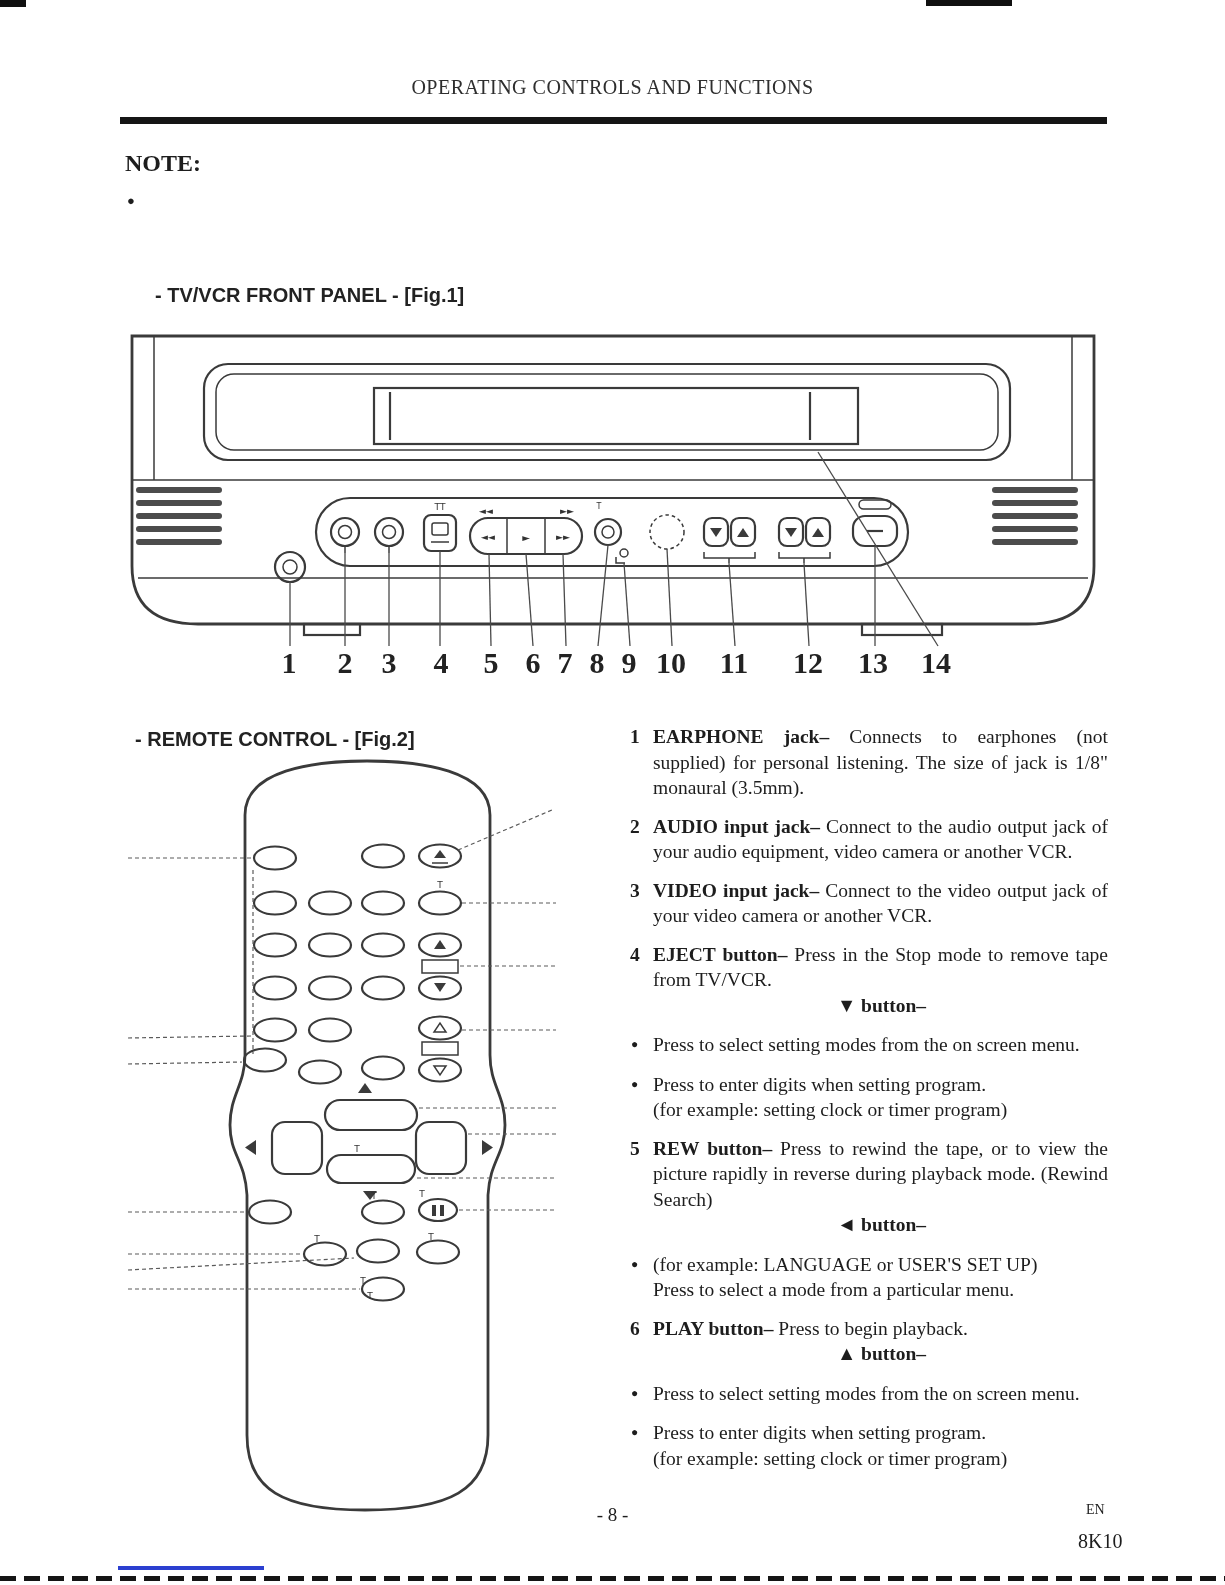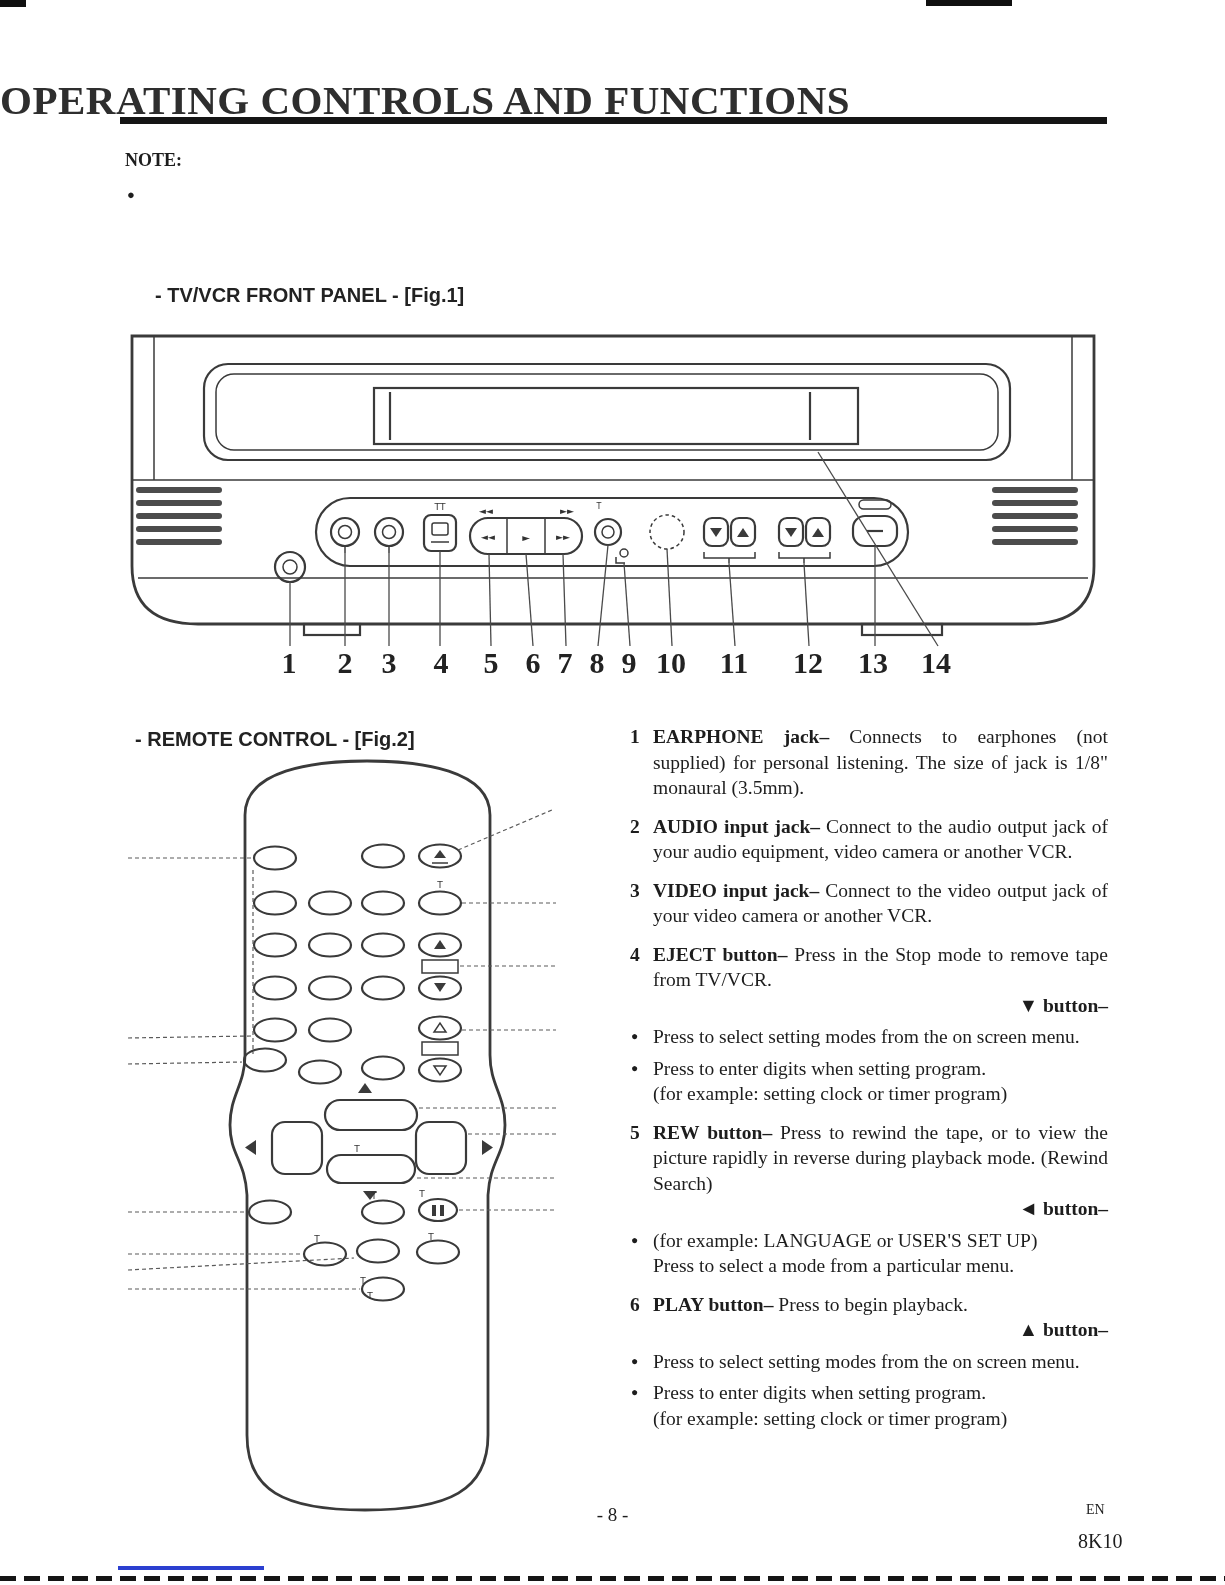--- a/index.html
+++ b/index.html
@@ -8,26 +8,26 @@
     width:1225px;height:1585px;position:relative;overflow:hidden;
     font-family:"Liberation Serif",serif;color:#1d1d1d;
   }
   
   .scan-tl{position:absolute;left:0;top:0;width:26px;height:7px;background:#101010}
   .scan-tr{position:absolute;left:926px;top:0;width:86px;height:6px;background:#101010}
   .scan-bottom{position:absolute;left:0;top:1576px;width:100%;height:5px;
     background:repeating-linear-gradient(90deg,#151515 0 16px,transparent 16px 24px)}
   .scan-blue{position:absolute;left:118px;top:1566px;width:146px;height:4px;background:#2b3fd0}
 
-  .title{position:absolute;top:76px;left:0;width:100%;
-    font-size:41px;font-weight:bold;letter-spacing:.5px;color:#2e2e2e}
+  .title{position:absolute;top:76px;left:0;width:100%;text-align:center;
+    font-size:20px;font-weight:normal;letter-spacing:.5px;color:#2e2e2e}
   .title-rule{position:absolute;left:120px;top:117px;width:987px;height:7px;background:#151515}
 
   .note{position:absolute;left:125px;top:150px;width:982px}
-  .note-h{font-weight:bold;font-size:18px;margin-bottom:9px}
+  .note-h{font-weight:bold;font-size:24px;margin-bottom:9px}
   .note-body{position:relative;padding-left:27px;font-size:19.5px;line-height:26px}
   .note-body::before{content:"●";position:absolute;left:2px;top:2px;font-size:13px}
 
   .fig-h{position:absolute;font-family:"Liberation Sans",sans-serif;font-weight:bold;
     font-size:20px;color:#222;white-space:nowrap}
   #fig1h{left:155px;top:284px}
   #fig2h{left:135px;top:728px}
 
   #fig1{position:absolute;left:118px;top:330px}
   #fig2{position:absolute;left:120px;top:748px}
@@ -45,22 +45,22 @@
   .dl{fill:none;stroke:#5a5a5a;stroke-width:1.2;stroke-dasharray:4 3}
   .svgt{fill:#333;stroke:none;font-family:"DejaVu Sans",sans-serif}
 
   .rightcol{position:absolute;left:630px;top:724px;width:478px;
     font-size:19.5px;line-height:25.5px}
   .item{position:relative;padding-left:23px;margin-top:13px}
   .item:first-child{margin-top:0}
   .inum{position:absolute;left:0;top:0;font-weight:bold}
   .itext{text-align:justify}
   .itext b{font-weight:bold}
-  .sub{margin-left:2px;text-align:right}
-  .blt{position:relative;padding-left:23px;margin-top:6px}
+  .sub{margin-left:2px;text-align:center}
+  .blt{position:relative;padding-left:23px;margin-top:14px}
   .blt::before{content:"●";position:absolute;left:1px;top:6px;font-size:12px;line-height:1}
 
   .f-page{position:absolute;top:1504px;left:0;width:100%;text-align:center;font-size:19px}
   .f-en{position:absolute;top:1502px;left:1086px;font-size:14px}
   .f-code{position:absolute;top:1530px;left:1078px;font-size:20px}
 </style>
 </head>
 <body>
 
 <div class="scan-tl"></div>

